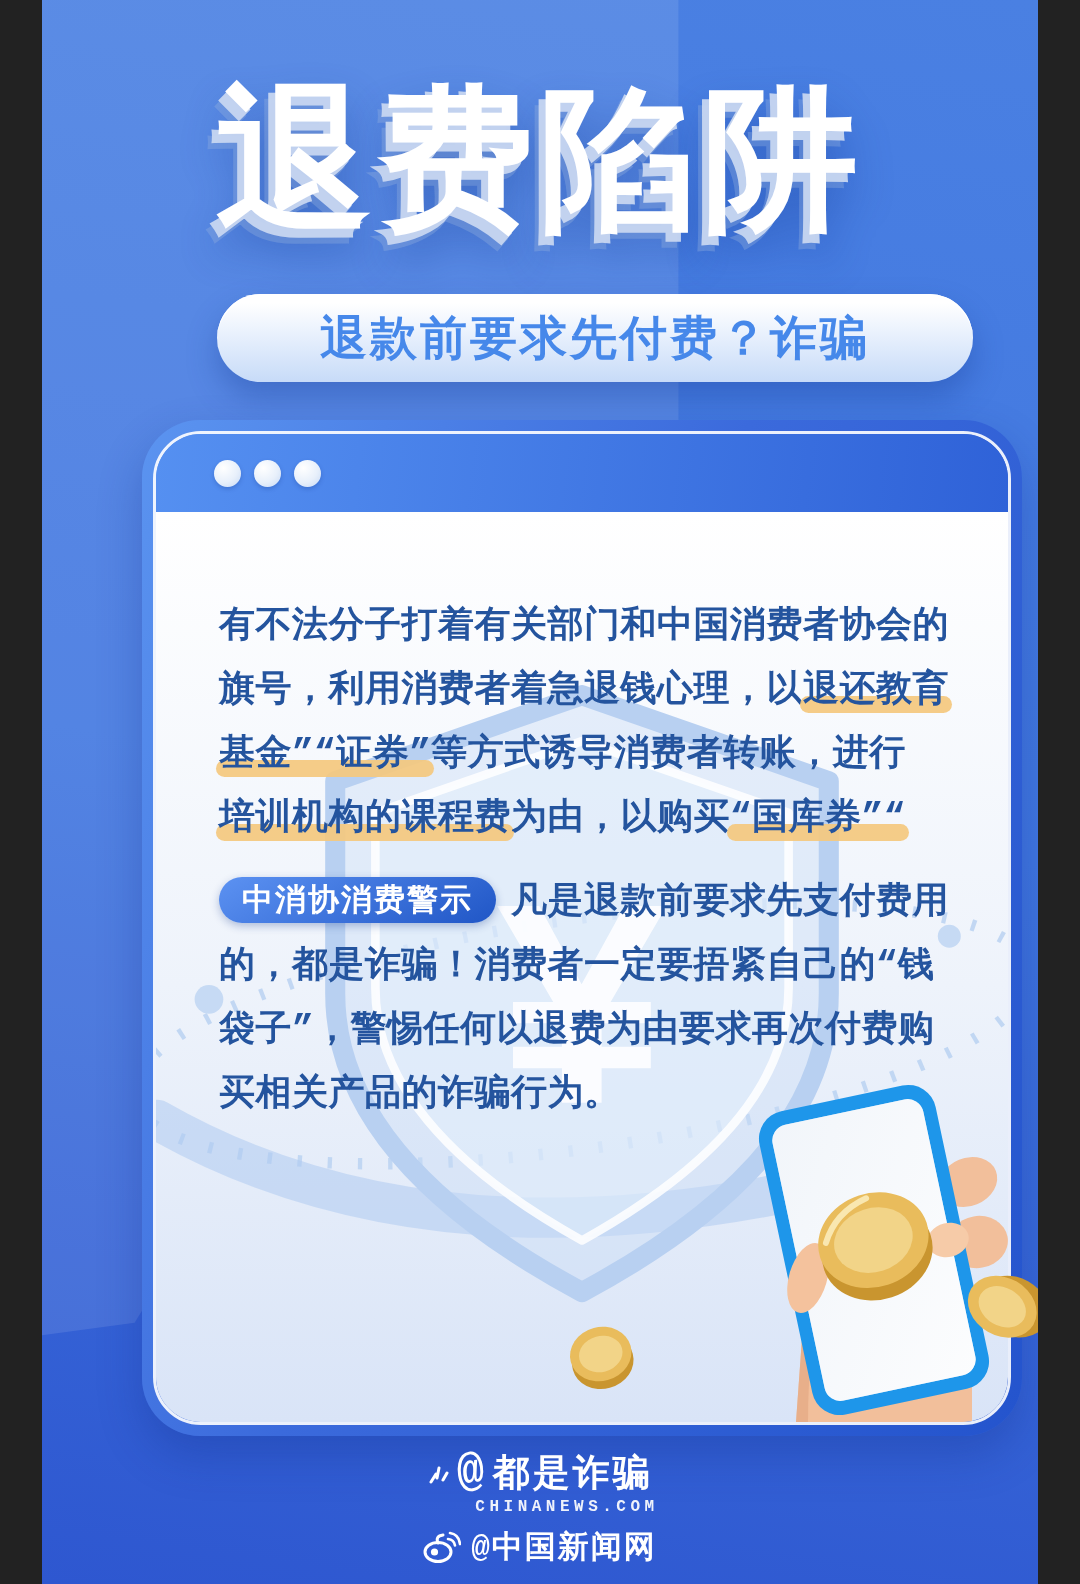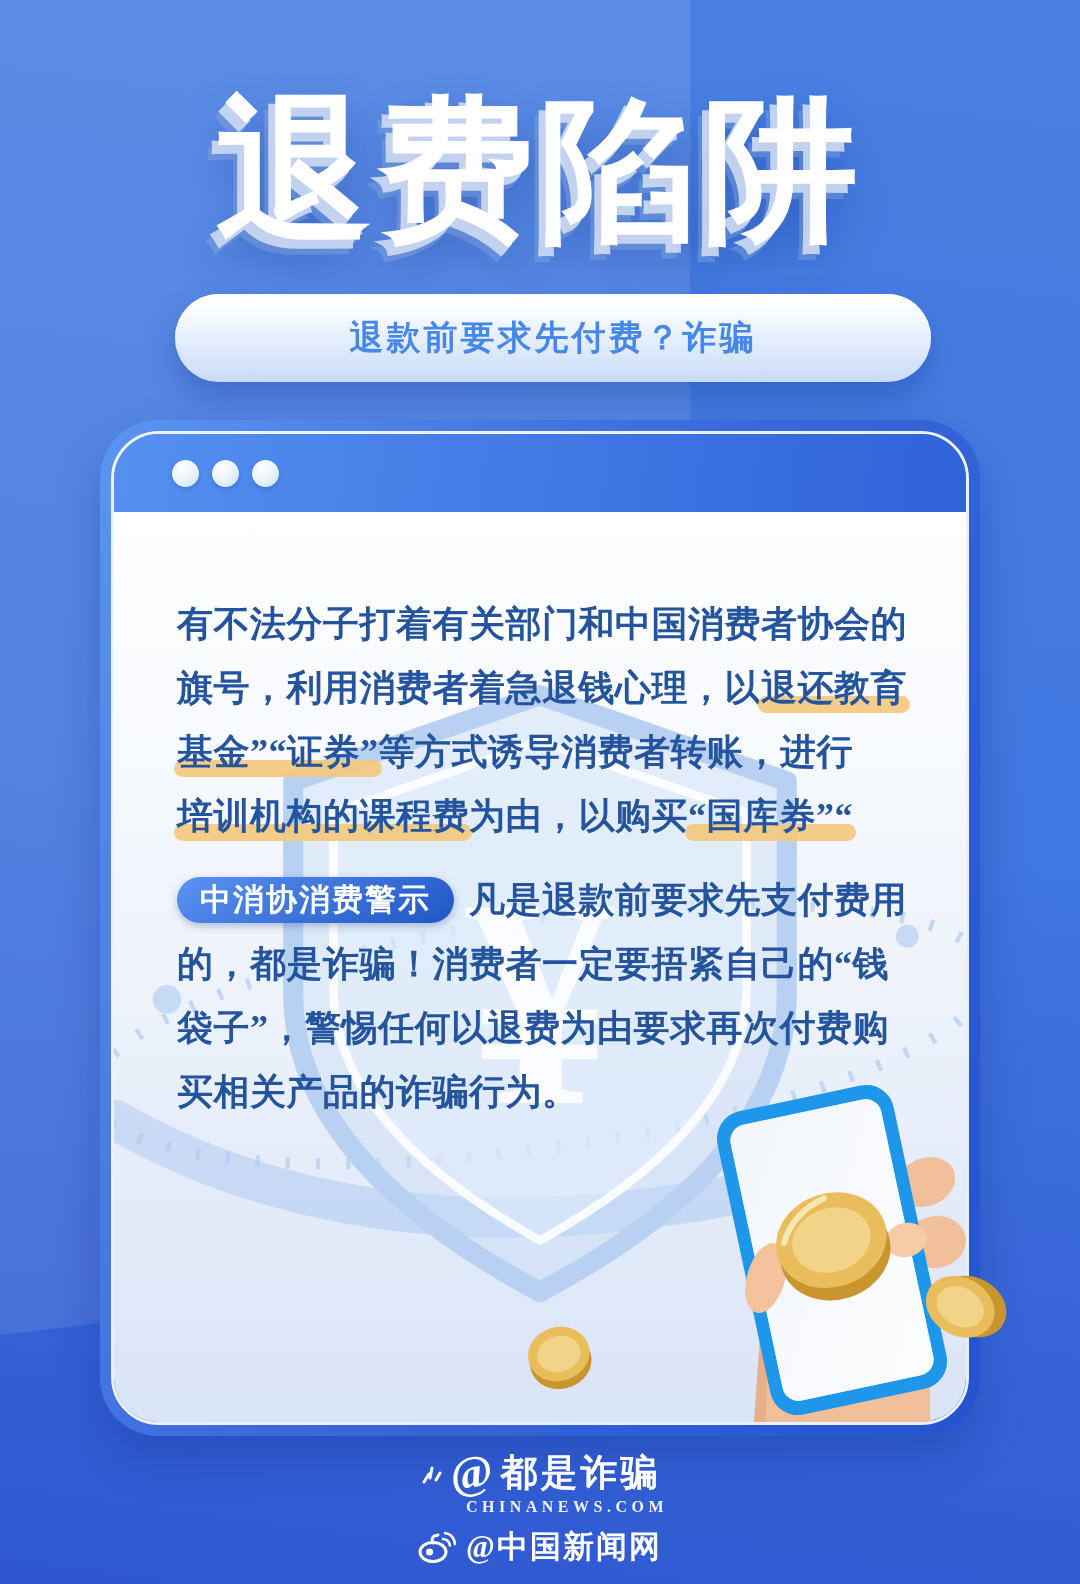--- a/index.html
+++ b/index.html
@@ -1,18 +1,18 @@
 <!DOCTYPE html>
 <html><head>
 <meta charset="utf-8">
 <style>
   html,body{margin:0;padding:0;background:#222;}
   .poster{
-    position:relative; width:1080px; height:1584px; margin:0 auto; overflow:hidden;
-    font-family:Liberation Serif, serif;
+    position:relative; width:996px; height:1584px; margin:0 auto; overflow:hidden;
+    font-family:Liberation Mono, monospace;
     background:linear-gradient(188deg,#4a80e2 0%,#4076e0 50%,#2e57d0 100%);
   }
   
   .bg-band{
     position:absolute; inset:0; background:rgba(255,255,255,0.10);
     clip-path:polygon(0 0,63.9% 0,63.9% 27.6%,9.3% 83.5%,0 84.3%);
   }
   
   .title{
     position:absolute; top:86px; left:0; right:0; text-align:center;
@@ -20,21 +20,21 @@
     text-shadow:-7px 9px 0 rgba(199,214,240,0.95), -11px 15px 0 rgba(150,178,224,0.35),
                 0 24px 42px rgba(18,58,150,0.45);
   }
   
   .subtitle{
     position:absolute; left:175px; top:294px; width:756px; height:88px; border-radius:46px;
     background:linear-gradient(180deg,#ffffff 10%,#e9f1fd 45%,#c7dbf8 100%);
     box-shadow:0 16px 30px rgba(24,60,150,0.35), inset 0 2px 0 #ffffff;
     display:flex; align-items:center; justify-content:center;
   }
-  .subtitle span{font-size:34px;font-weight:700;color:#4688ea;letter-spacing:3px;}
+  .subtitle span{font-size:47px;font-weight:700;color:#4688ea;letter-spacing:3px;}
   
   .card{
     position:absolute; left:100px; top:420px; width:880px; height:1016px; border-radius:58px;
     padding:11px; box-sizing:border-box;
     background:linear-gradient(115deg,#5b94f0 0%,#3b6adc 45%,#2454cd 100%);
     box-shadow:0 20px 44px rgba(16,48,140,0.30);
   }
   .card-inner{
     height:100%; border-radius:48px; border:3px solid rgba(255,255,255,0.9);
     overflow:hidden; display:flex; flex-direction:column; box-sizing:border-box;

